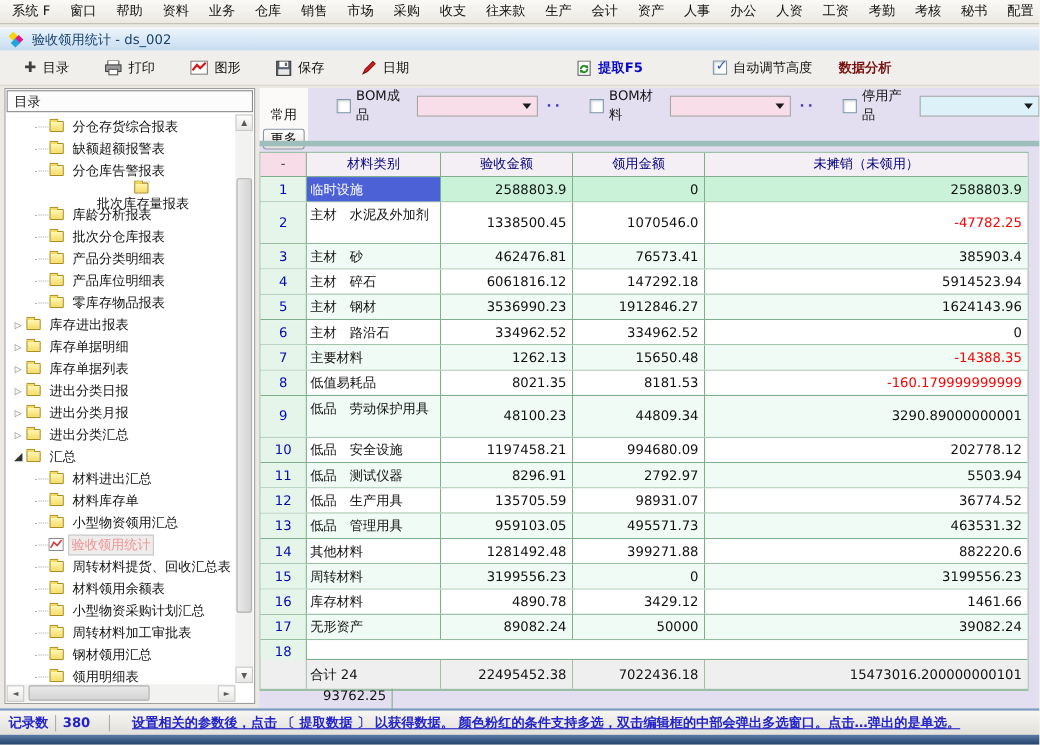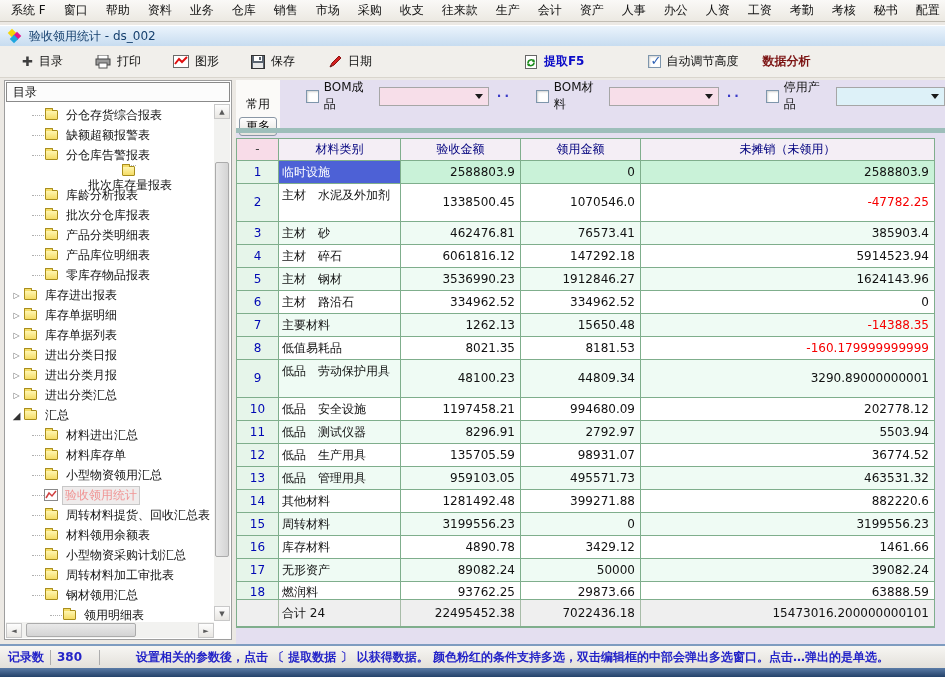--- a/index.html
+++ b/index.html
@@ -87,36 +87,36 @@
   .c2 { width:122px; padding:0 3px; flex:none; }
   .c3,.c4 { width:120px; text-align:right; padding-right:5px; flex:none; }
   .c5 { flex:1; text-align:right; padding-right:5px; border-right:none; }
   .hdr .cell { background:#F4EEF5; color:#00007E; text-align:center; padding:0; }
   .hdr .c1 { background:#F8DCE8; color:#444; }
   .hdr { height:22px; line-height:21px; }
   .r-s { height:23px; line-height:22px; }
   .r-t { height:38px; }
   .r-t .c2 { line-height:16px; padding-top:3px; }
   .r-t .c1,.r-t .c3,.r-t .c4,.r-t .c5 { line-height:37px; }
-  .r-c { height:18px; line-height:20px; }
+  .r-c { height:18px; line-height:20px;flex-direction:column; }
   .alt .c2,.alt .c3,.alt .c4,.alt .c5 { background:#EFFBF4; }
   .hl .c2,.hl .c3,.hl .c4,.hl .c5 { background:#C9F2D8; }
   .selcell { background:#4D61D6 !important; color:#FFF; }
   .neg { color:#F60000; }
   .total { background:#EFEFEF; height:27px; line-height:26px; }
   .total .cell { background:#EFEFEF; border-right-color:#A8BCA8; }
   .total .c1 { color:#EFEFEF; }
   
   .statusbar { position:absolute; left:0; right:0; bottom:9px; height:24px;
     background:linear-gradient(#F7F6F3,#E3E0DA); border-top:2px solid #7E9CC0;
     display:flex; align-items:center; color:#2424C8; font-weight:bold; }
   .sb-div { width:1px; height:15px; background:#ADADAD; margin:0 6px; }
   .sb-label { margin-left:8px; }
   .sb-value { min-width:36px; }
-  .sb-hint { margin-left:30px; white-space:nowrap; }
+  .sb-hint { margin-left:14px; white-space:nowrap;text-decoration:underline; }
   .bottom-strip { position:absolute; left:0; right:0; bottom:0; height:9px;
     background:linear-gradient(#5A7BA6,#24426A); }
 </style>
 </head>
 <body>
 
 <div>
 
   <div class="menubar">
       <div class="menu-item">系统 F</div>
@@ -341,21 +341,21 @@
         <div class="tree-item" style="padding-left: 26px;">
           <span class="stub"></span>
           <span class="folder"></span>
           <span class="tree-label">周转材料加工审批表</span>
         </div>
         <div class="tree-item" style="padding-left: 26px;">
           <span class="stub"></span>
           <span class="folder"></span>
           <span class="tree-label">钢材领用汇总</span>
         </div>
-        <div class="tree-item" style="padding-left: 44px;">
+        <div class="tree-item" style="padding-left: 26px;">
           <span class="stub"></span>
           <span class="folder"></span>
           <span class="tree-label">领用明细表</span>
         </div>
       </div>
     <div class="vscroll">
       <div class="sb-arrow">▲</div>
       <div class="v-thumb"></div>
       <div class="sb-arrow" style="position:absolute;bottom:0;">▼</div>
     </div>

